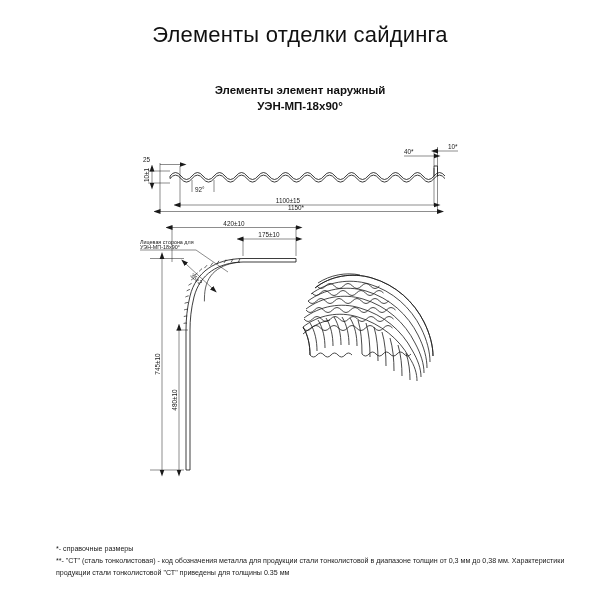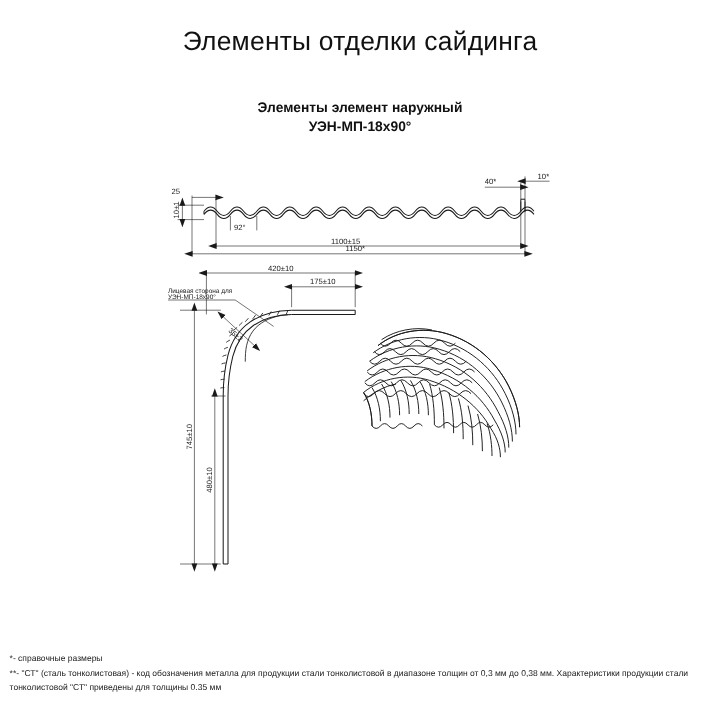--- a/index.html
+++ b/index.html
@@ -59,21 +59,21 @@
   }
   .footnotes {
     position: absolute;
     left: 8px;
     top: 544px;
     width: 586px;
     font-size: 7.1px;
     line-height: 11.4px;
     color: #1a1a1a;
   }
-  .footnotes div { white-space: normal; }
+  .footnotes div { white-space: normal; margin-left: 48px; }
   .fn2 { margin-top: 1px; }
   svg text {
     font-family: "Liberation Sans", sans-serif;
     fill: #1a1a1a;
   }
 </style>
 </head>
 <body>
 
 <div class="page">

